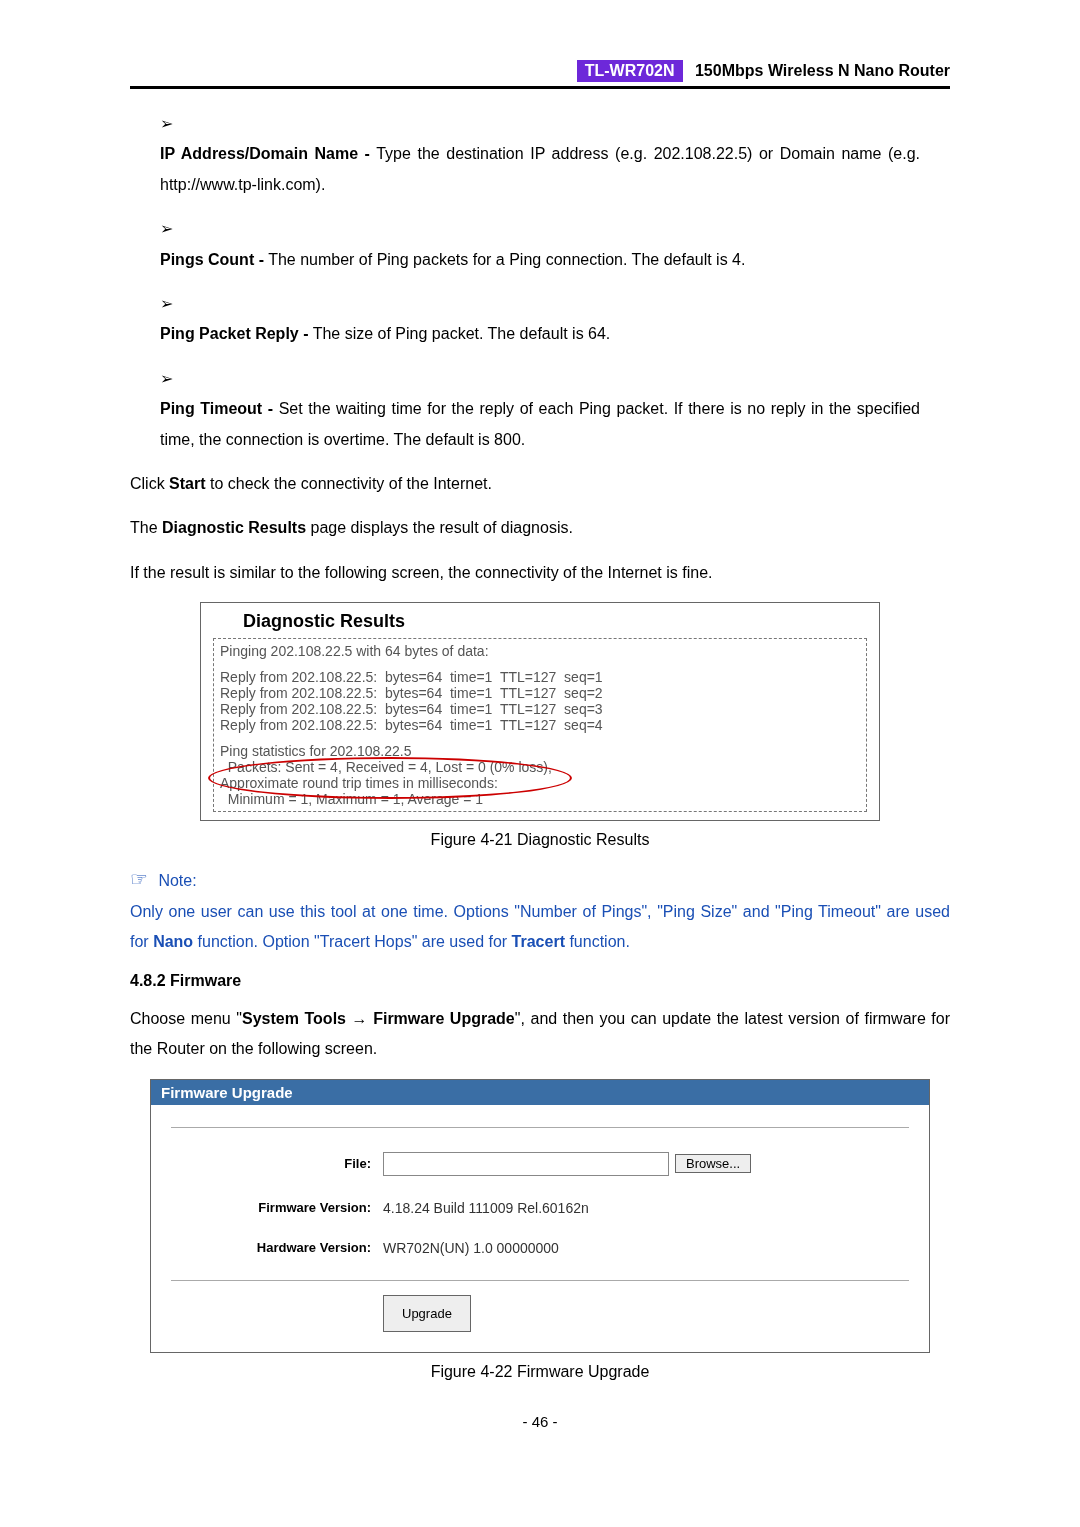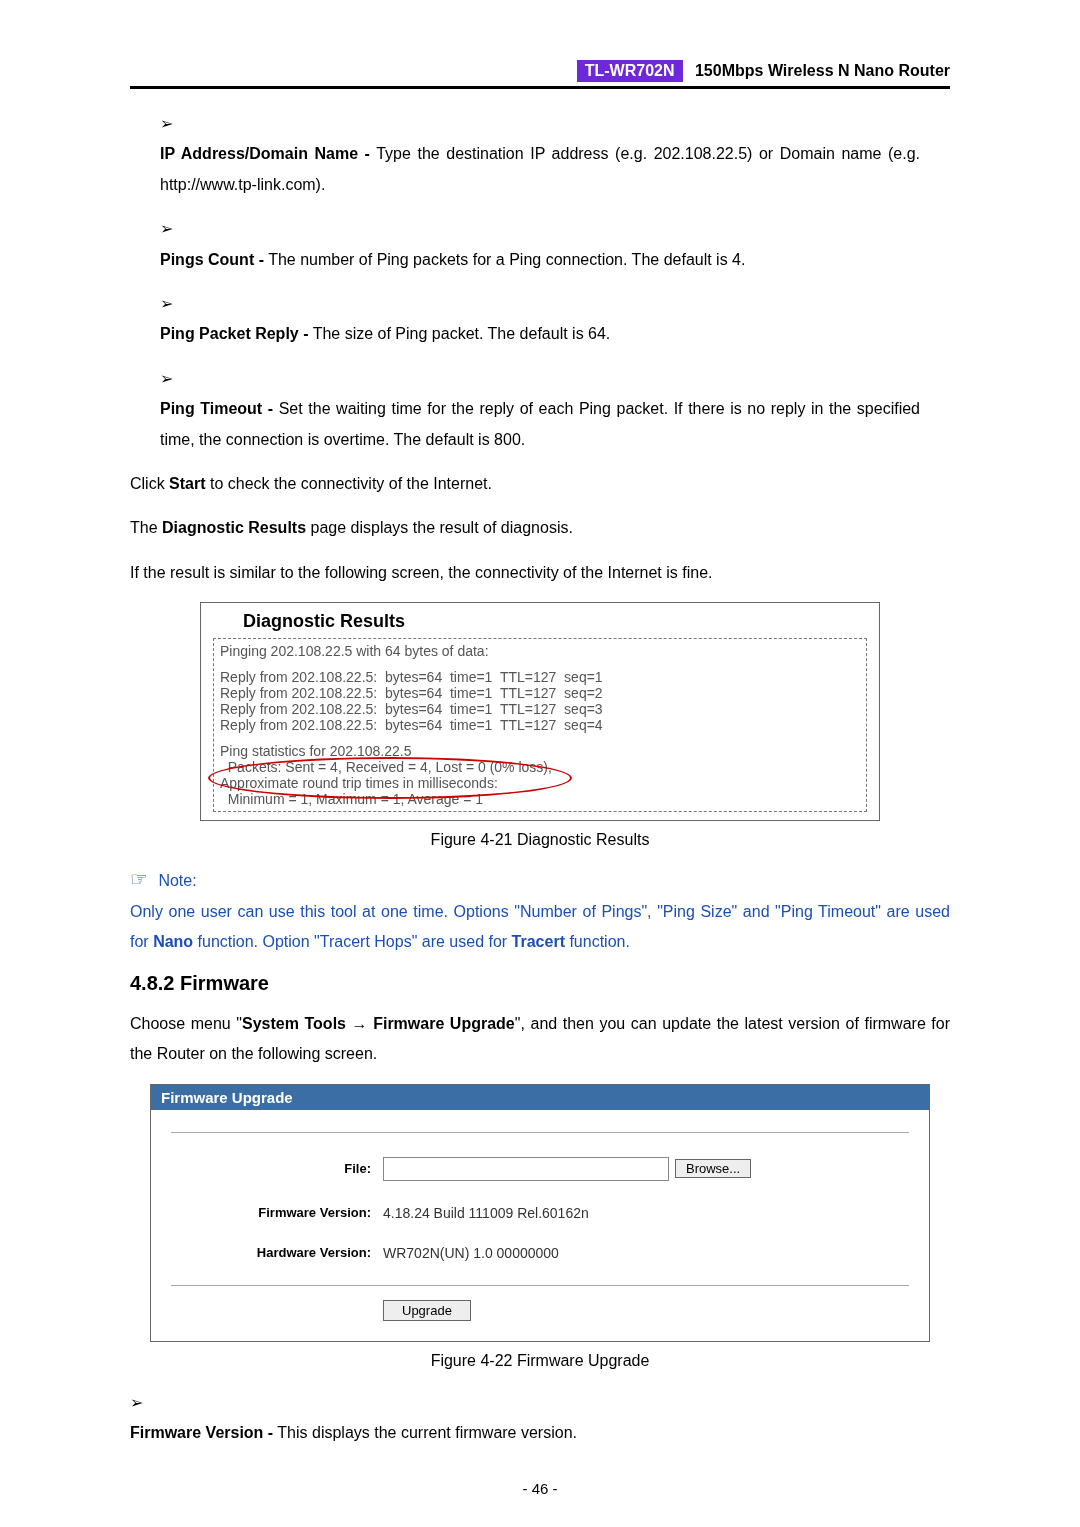--- a/index.html
+++ b/index.html
@@ -103,21 +103,21 @@
     margin-right: 6px;
   }
   .note-body {
     color: #1a4fb5;
     line-height: 1.9;
     text-align: justify;
     margin-bottom: 14px;
   }
   .section-head {
     font-weight: bold;
-    font-size: 20px;
+    font-size: 16px;
     margin: 10px 0 12px 0;
   }
   
   .fw-outer {
     margin: 6px auto 10px auto;
     width: 780px;
     border: 1px solid #666;
     box-sizing: border-box;
   }
   .fw-title {
@@ -265,29 +265,23 @@
       </div>
       <div class="fw-row">
         <div class="fw-label">Firmware Version:</div>
         <div class="fw-val">4.18.24 Build 111009 Rel.60162n</div>
       </div>
       <div class="fw-row">
         <div class="fw-label">Hardware Version:</div>
         <div class="fw-val">WR702N(UN) 1.0 00000000</div>
       </div>
       <div class="fw-upgrade-row">
-        <button class="fw-btn" style="padding:2px 18px;">Upgrade</button>
+        <button class="fw-btn" style="padding:10px 18px;">Upgrade</button>
       </div>
     </div>
   </div>
 
   <div class="caption">Figure 4-22    Firmware Upgrade</div>
 
-  <div class="bullet-item" style="margin-left:0;">
-    <span class="bullet-arrow">➢</span>
-    <span class="bullet-body">
-      <b>Firmware Version -</b><span> This displays the current firmware version.</span>
-    </span>
-  </div>
 
   <div class="footer">- 46 -</div>
 
 </div>
 
 </body></html>

